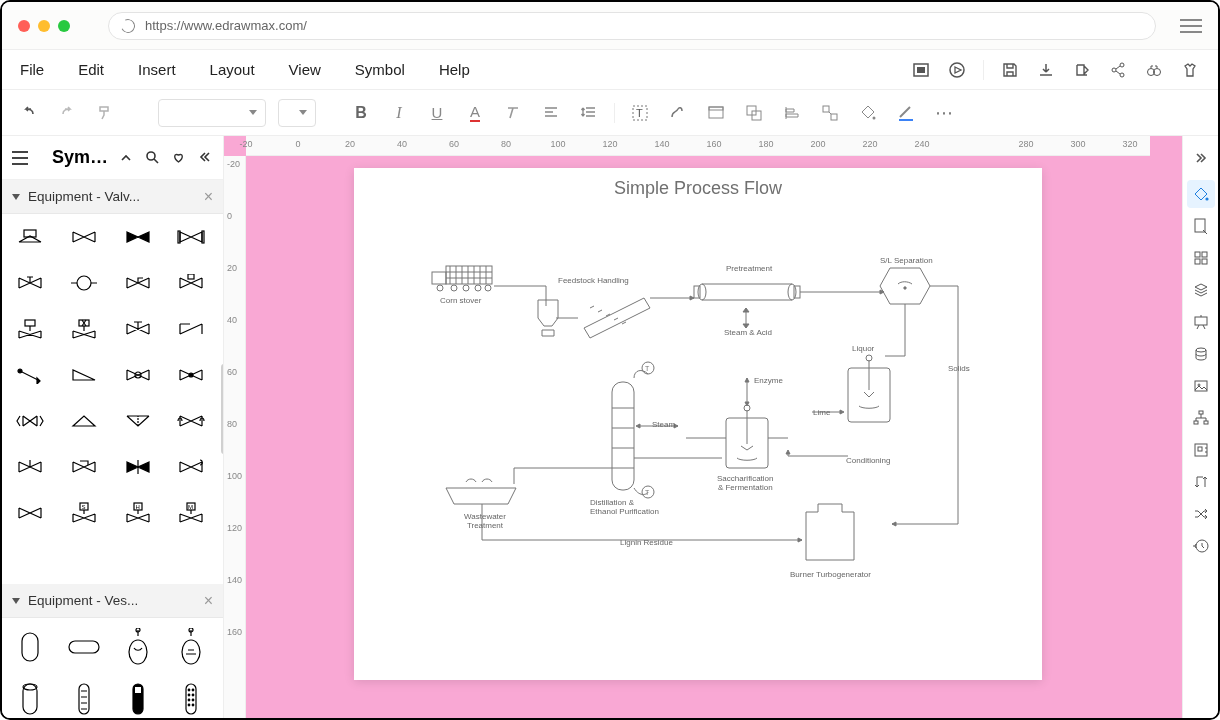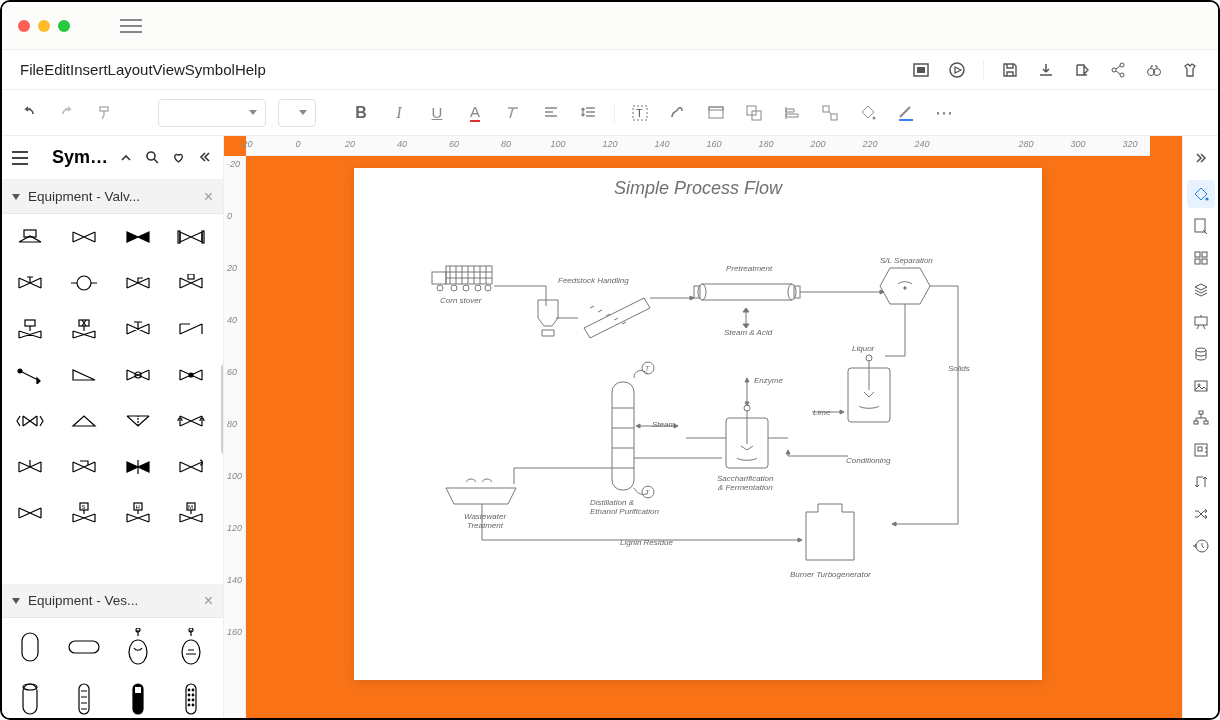--- a/index.html
+++ b/index.html
@@ -9,21 +9,21 @@
   .dot { width: 12px; height: 12px; border-radius: 50%; }
   .dot.red { background: #ff5f57; }
   .dot.yellow { background: #ffbd2e; }
   .dot.green { background: #28c940; }
   .urlbar { flex: 1; height: 28px; border: 1px solid #e3e3e3; border-radius: 14px; background: #fff; display: flex; align-items: center; padding: 0 12px; gap: 10px; color: #777; }
   .urlbar .reload { width: 14px; height: 14px; border: 1.6px solid #888; border-radius: 50%; border-left-color: transparent; transform: rotate(20deg); }
   .urlbar .url { font-size: 13px; color: #666; }
   .burger { width: 22px; display: flex; flex-direction: column; gap: 4px; margin-left: 12px; }
   .burger span { height: 2px; background: #888; }
 
-  .menubar { height: 40px; display: flex; align-items: center; padding: 0 18px; border-bottom: 1px solid #eee; }
+  .menubar { height: 40px; display: flex; align-items: center; padding: 0 18px; gap: 34px; border-bottom: 1px solid #eee; }
   .menubar .mitem { font-size: 15px; color: #222; cursor: pointer; }
   .menubar .spacer { flex: 1; }
   .tbicon { width: 20px; height: 20px; color: #555; display:flex; align-items:center; justify-content:center; cursor:pointer; }
   .tbgroup { display:flex; gap:16px; align-items:center; }
   .tbsep { width:1px; height:20px; background:#eee; }
 
   .editbar { height: 46px; display: flex; align-items: center; padding: 0 14px; gap: 12px; border-bottom: 1px solid #eee; }
   .dropdown { height: 28px; border: 1px solid #e0e0e0; border-radius: 4px; background: #fff; display:flex; align-items:center; justify-content:flex-end; padding:0 8px; }
   .dropdown.wide { width: 108px; }
   .dropdown.small { width: 38px; }
@@ -44,21 +44,21 @@
   .accordion-body { flex:0 0 auto; padding:10px 8px 12px 8px; overflow:hidden; position:relative; }
   .grid4 { display:grid; grid-template-columns: repeat(4, 1fr); gap: 20px 10px; }
   .sym { width:40px; height:26px; display:flex; align-items:center; justify-content:center; cursor:grab; }
   .sym svg { stroke:#000; stroke-width:1.2; fill:none; }
   .gridves { display:grid; grid-template-columns: repeat(4, 1fr); gap: 14px 10px; }
   .ves { width:40px; height:38px; display:flex; align-items:center; justify-content:center; cursor:grab; }
   .ves svg { stroke:#000; stroke-width:1.2; fill:none; }
 
   .scrollthumb { position:absolute; width:6px; right:-4px; border-radius:3px; background:#d0d0d0; }
 
-  .canvaswrap { flex:1; position:relative; background:#f97316; overflow:hidden;font-style:italic; }
+  .canvaswrap { flex:1; position:relative; background:#f9a8d4; overflow:hidden; }
   .rulerh { position:absolute; top:0; left:22px; right:32px; height:20px; background:#fafafa; border-bottom:1px solid #eee; }
   .rulerh .tick { position:absolute; top:3px; font-size:9px; color:#888; transform:translateX(-50%); }
   .rulerv { position:absolute; top:20px; left:0; width:22px; bottom:0; background:#fafafa; border-right:1px solid #eee; }
   .rulerv .tick { position:absolute; left:3px; font-size:9px; color:#888; transform:translateY(-50%); }
   .page { position:absolute; left:130px; top:32px; width:688px; height:512px; background:#fff; box-shadow: 0 2px 10px rgba(0,0,0,0.12); }
   .ptitle { text-align:center; font-size:18px; color:#707070; margin-top:10px; font-weight:400; }
   .dia { position:absolute; inset:0; }
   .lbl { position:absolute; font-size:8px; color:#666; white-space:nowrap; }
 
   .rightpane { width:36px; border-left:1px solid #eee; background:#fff; display:flex; flex-direction:column; align-items:center; padding-top:8px; gap:4px; }
@@ -69,20 +69,24 @@
   svg { display:block; }
 </style>
 </head>
 <body>
 
 <div class="titlebar">
   <div class="dots">
     <div class="dot red"></div>
     <div class="dot yellow"></div>
     <div class="dot green"></div>
+  </div>
+  <div class="urlbar">
+    <span class="reload"></span>
+    <span class="url">https://www.edrawmax.com/</span>
   </div>
   <div class="burger">
       <span></span>
       <span></span>
       <span></span>
     </div>
 </div>
 
 <div class="menubar">
   <span class="mitem">File</span>

